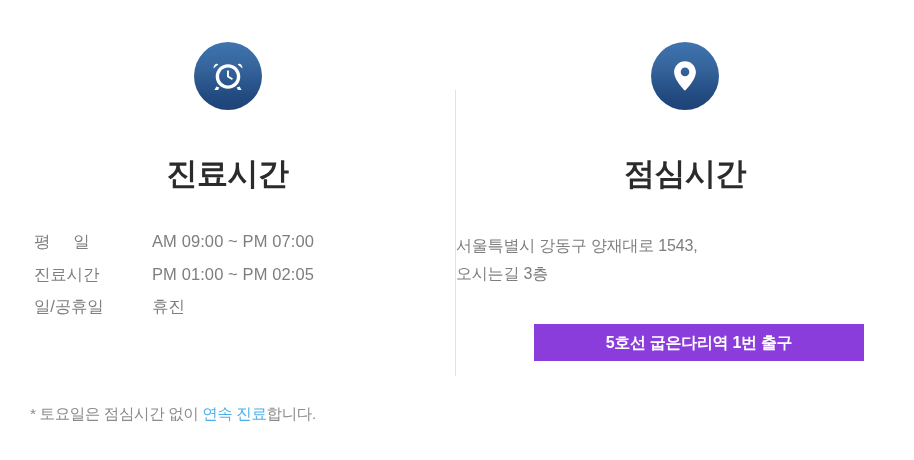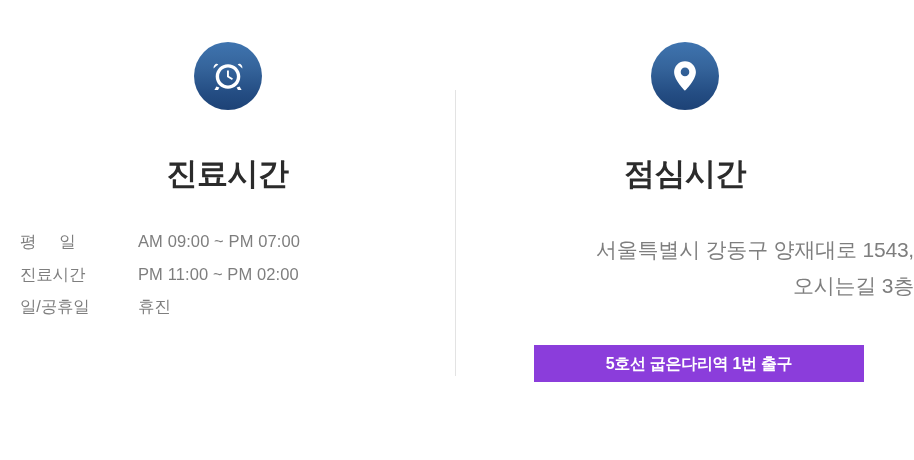--- a/index.html
+++ b/index.html
@@ -68,21 +68,21 @@
     font-weight: bold;
     color: #2b2b2b;
     letter-spacing: -0.5px;
     line-height: 1.2;
   }
 
   
   .hours {
     position: absolute;
     top: 231px;
-    left: 20px;
+    left: 34px;
     width: 360px;
     border-collapse: collapse;
   }
   .hours td {
     font-size: 16.5px;
     color: #7e7e7e;
     padding: 0 0 12px 0;
     line-height: 1.25;
     white-space: nowrap;
     vertical-align: top;
@@ -106,22 +106,22 @@
     white-space: nowrap;
   }
   .note .hl { color: #4fafe8; }
 
   
   .address {
     position: absolute;
     top: 232px;
     left: 0;
     width: 100%;
-    text-align: right;
-    font-size: 21px;
+    text-align: left;
+    font-size: 16px;
     color: #7e7e7e;
     line-height: 1.72;
     letter-spacing: -0.2px;
   }
 
   
   .btns {
     position: absolute;
     top: 324px;
     left: 78px;
@@ -135,21 +135,20 @@
     line-height: 37px;
     text-align: center;
     font-size: 16px;
     font-weight: bold;
     color: #ffffff;
     letter-spacing: -0.3px;
     border: 0;
     padding: 0;
     cursor: pointer;
     font-family: inherit;
-    margin-top: 21px;
   }
   .btn-subway  { background: #8b3ddb; margin-bottom: 11px; }
   .btn-parking { background: #1e4380; }
 </style>
 </head>
 <body>
 
 <div id="page">
 
   <div class="divider"></div>
@@ -178,29 +177,30 @@
     <div class="sec-title">진료시간</div>
 
     <table class="hours">
       <tbody>
         <tr>
           <td class="lbl">평<span class="sp">&nbsp;&nbsp;&nbsp;&nbsp;&nbsp;</span>일</td>
           <td class="val">AM 09:00 ~ PM 07:00</td>
         </tr>
         <tr>
           <td class="lbl">진료시간</td>
-          <td class="val">PM 11:00 ~ PM 02:00</td>
+          <td class="val">PM 01:00 ~ PM 02:05</td>
         </tr>
         <tr>
           <td class="lbl">일/공휴일</td>
           <td class="val">휴진</td>
         </tr>
       </tbody>
     </table>
 
+    <div class="note"><span>* 토요일은 점심시간 없이 </span><span class="hl">연속 진료</span><span>합니다.</span></div>
   </div>
 
   <div class="col col-right">
 
     <div class="badge-wrap">
       <div class="badge">
         <svg width="38" height="38" viewBox="0 0 38 38" aria-hidden="true">
           <path fill="#ffffff" d="M19 4.2c-6.0 0 -10.9 4.9 -10.9 10.9 0 8.2 10.9 18.7 10.9 18.7s10.9 -10.5 10.9 -18.7c0 -6.0 -4.9 -10.9 -10.9 -10.9zm0 15.0a4.3 4.3 0 1 1 0 -8.6 4.3 4.3 0 0 1 0 8.6z"></path>
         </svg>
       </div>

